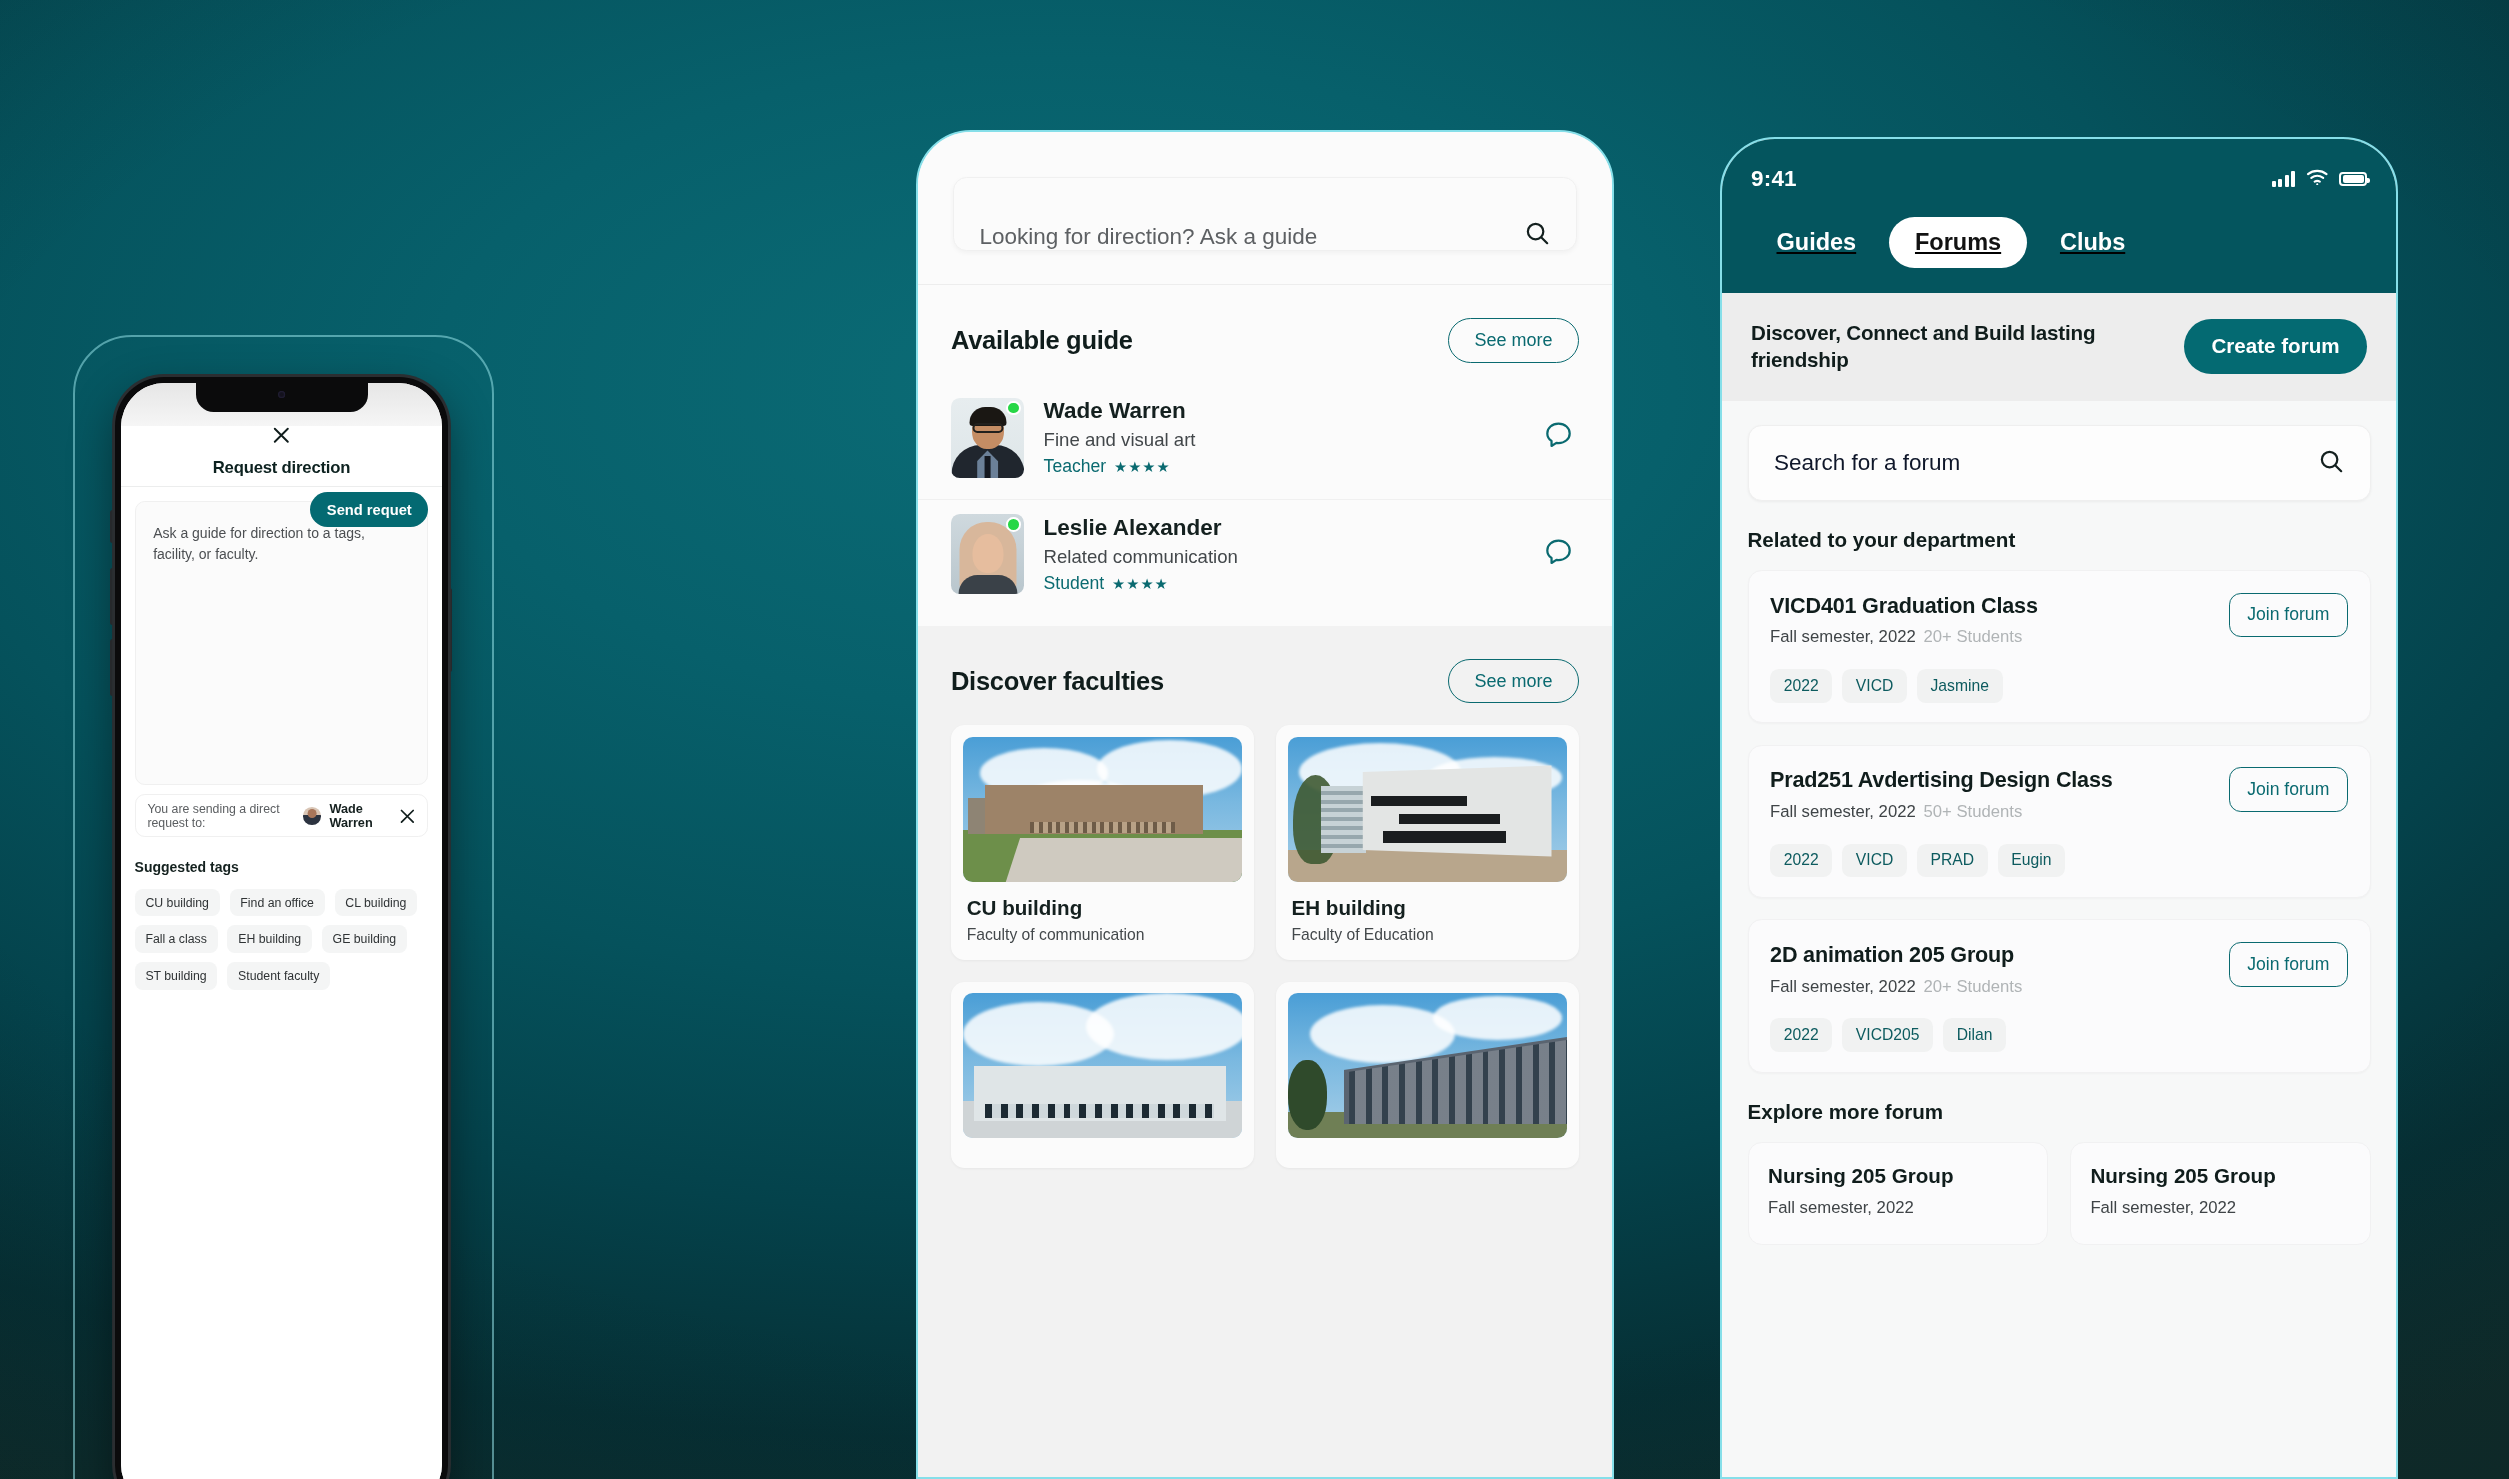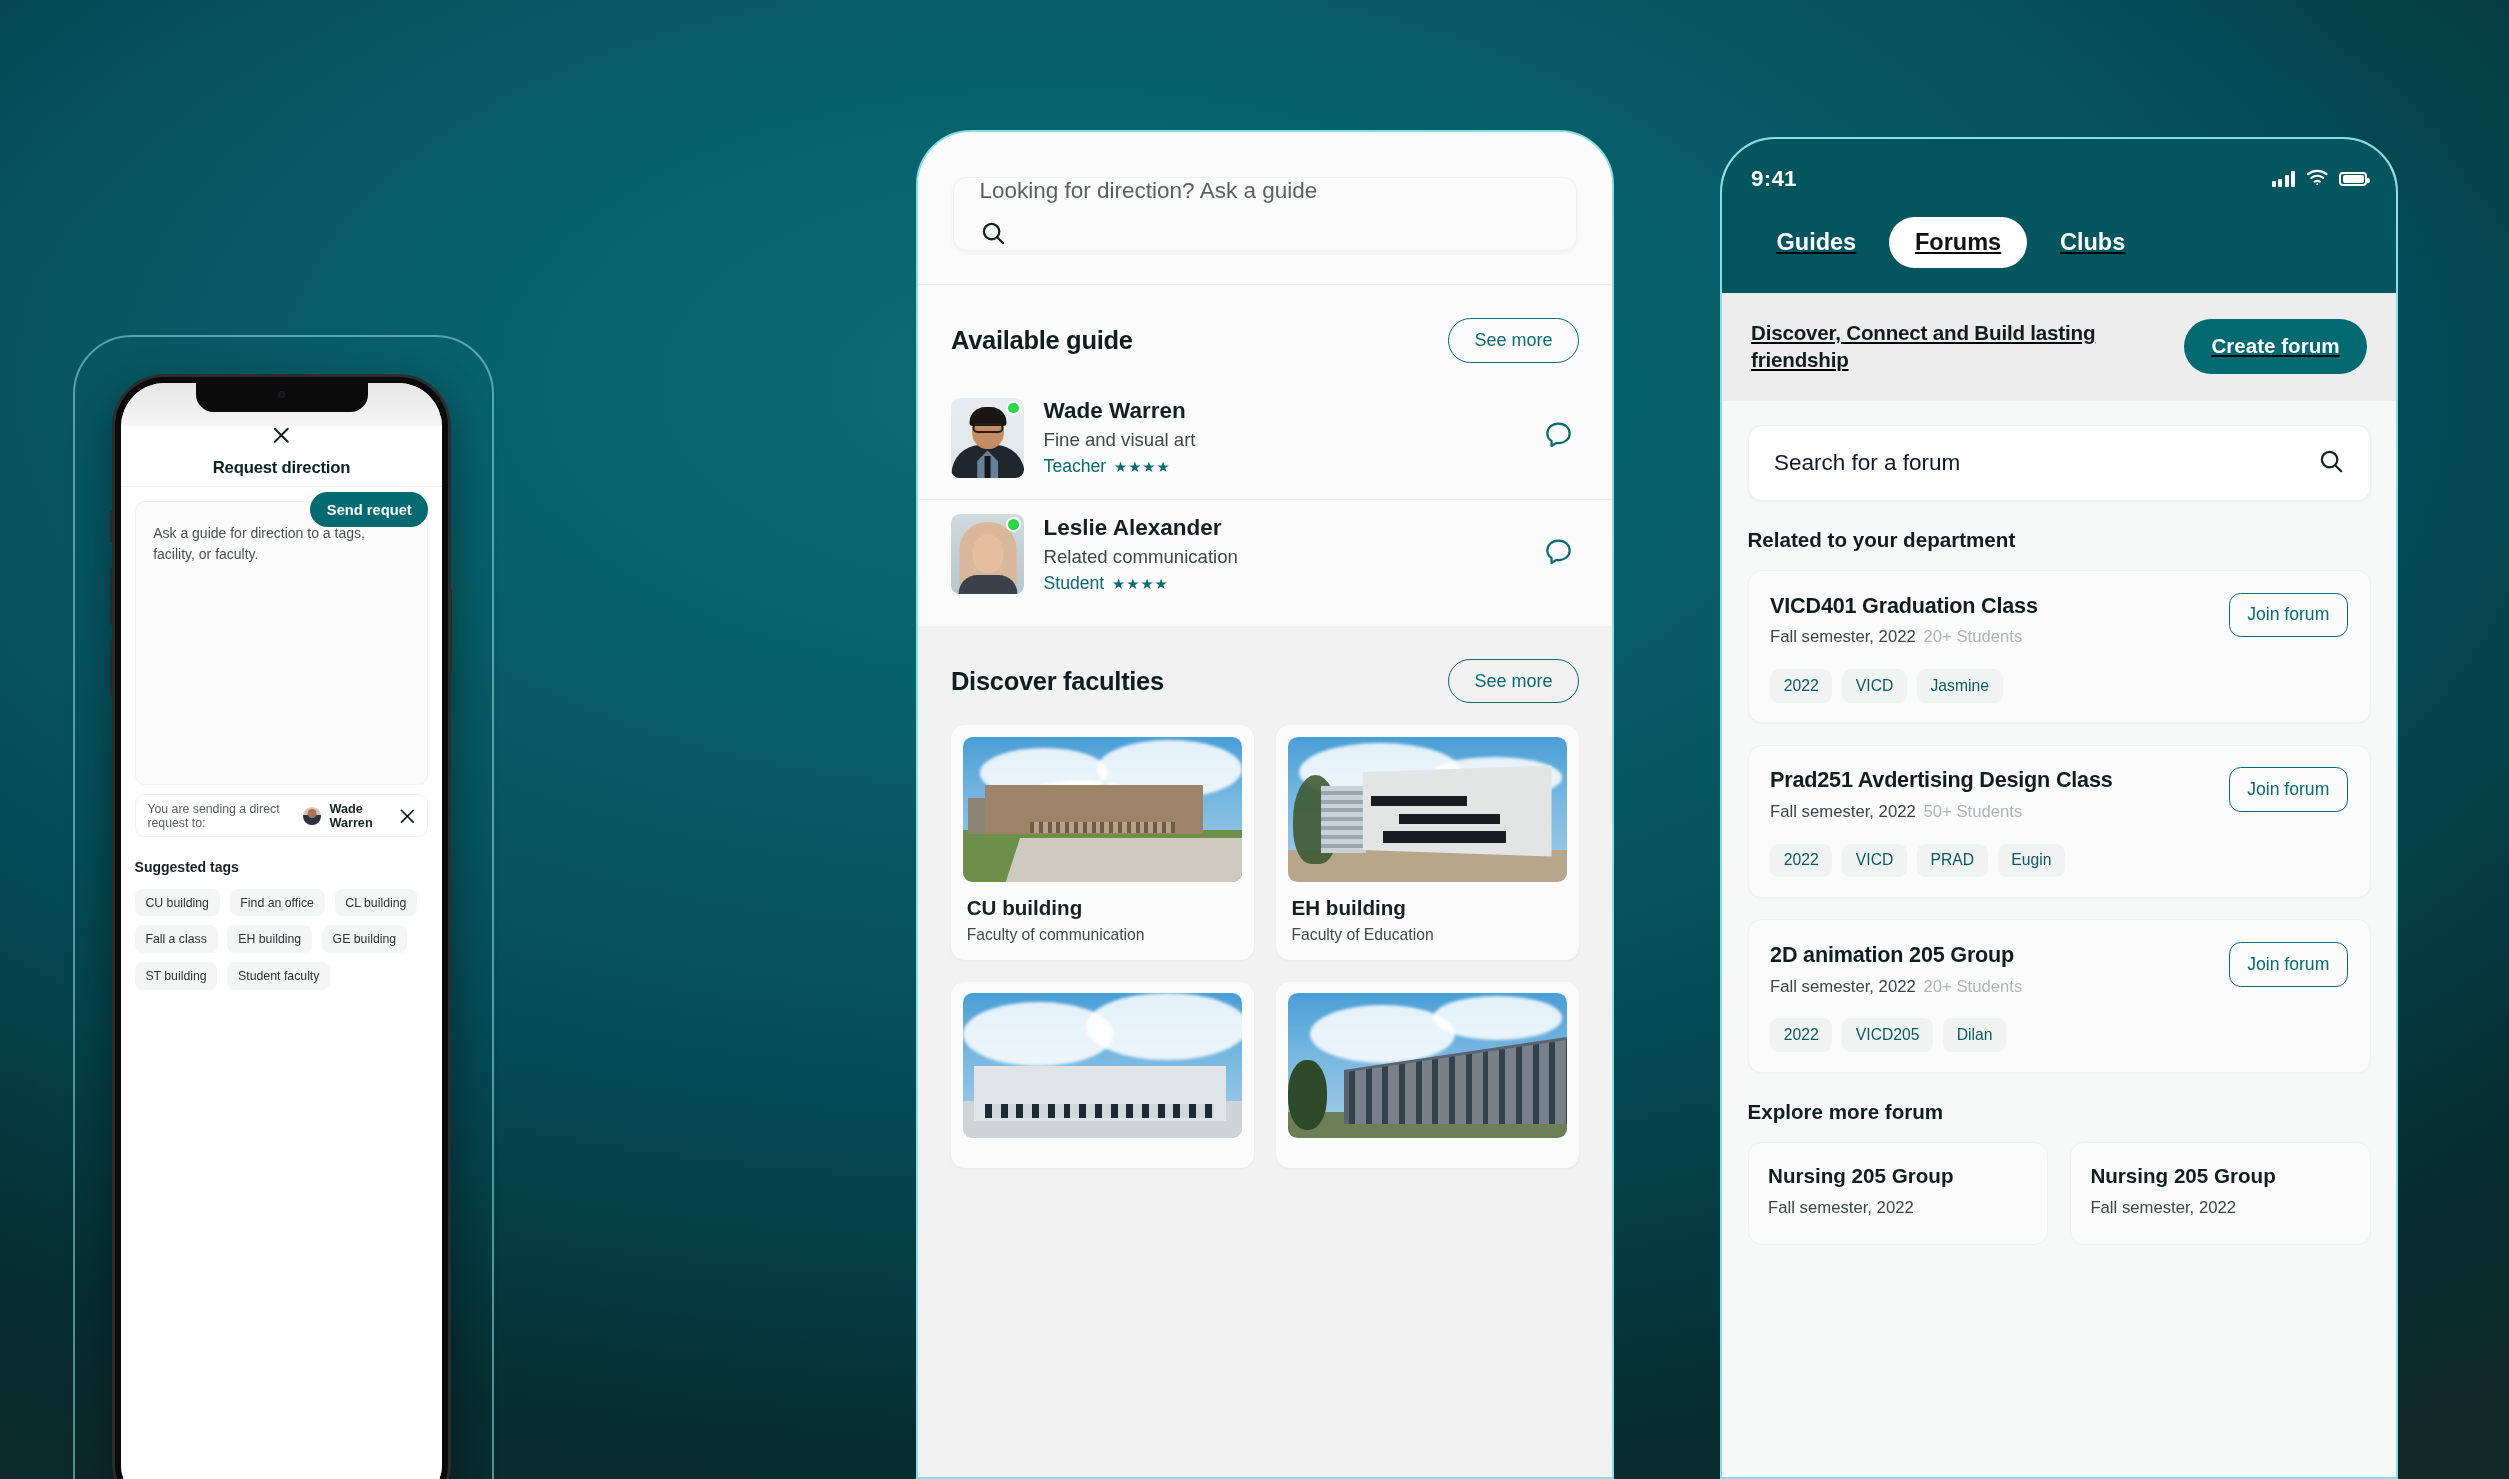--- a/index.html
+++ b/index.html
@@ -180,24 +180,23 @@
     background: #fbfbfb;
     padding: 45px 35px 33px;
     border-bottom: 1px solid #ededed;
   }
   #p2-search {
     height: 74px;
     background: #fbfbfb;
     border: 1px solid #f0f0f0;
     border-radius: 13.7px;
     box-shadow: 0 2px 4.9px rgba(0,0,0,.045);
-    display: flex; align-items: flex-start;
+    display: flex; align-items: flex-end;
     padding: 0 25.5px;
     gap: 11.8px;
-    flex-direction: column;
   }
   #p2-search .ph {
     font-size: 22.5px; color: #5d6063; flex: 1;
   }
   .sect-head {
     display: flex; align-items: center; justify-content: space-between;
     padding: 33px 33px 21.6px;
   }
   .sect-head h2 {
     font-size: 25.5px; font-weight: 700; color: #101d1c; letter-spacing: -0.3px;
@@ -370,21 +369,20 @@
   .p3-tab {
     font-size: 23.5px; font-weight: 700; color: #ffffff;
     padding: 11.8px 25.5px; border-radius: 25.5px; cursor: pointer;
     font-family: inherit; border: none; background: transparent;
   }
   .p3-tab.active { background: #ffffff; color: #121212; }
   #p3-promo {
     background: #ededed;
     display:flex; align-items:center; gap: 19.6px;
     padding: 25.5px 29px 27.4px;
-    text-decoration: underline;
   }
   #p3-promo h3 {
     font-size: 20.6px; font-weight: 700; color: #101d1c; line-height: 1.33; letter-spacing:-0.2px;
   }
   #p3-create {
     margin-left: auto;
     background: #046a72; color: #fff;
     border: none; border-radius: 27.4px;
     padding: 15.7px 27.4px; font-size: 20.6px; font-weight: 600;
     cursor: pointer; white-space: nowrap; font-family: inherit;

